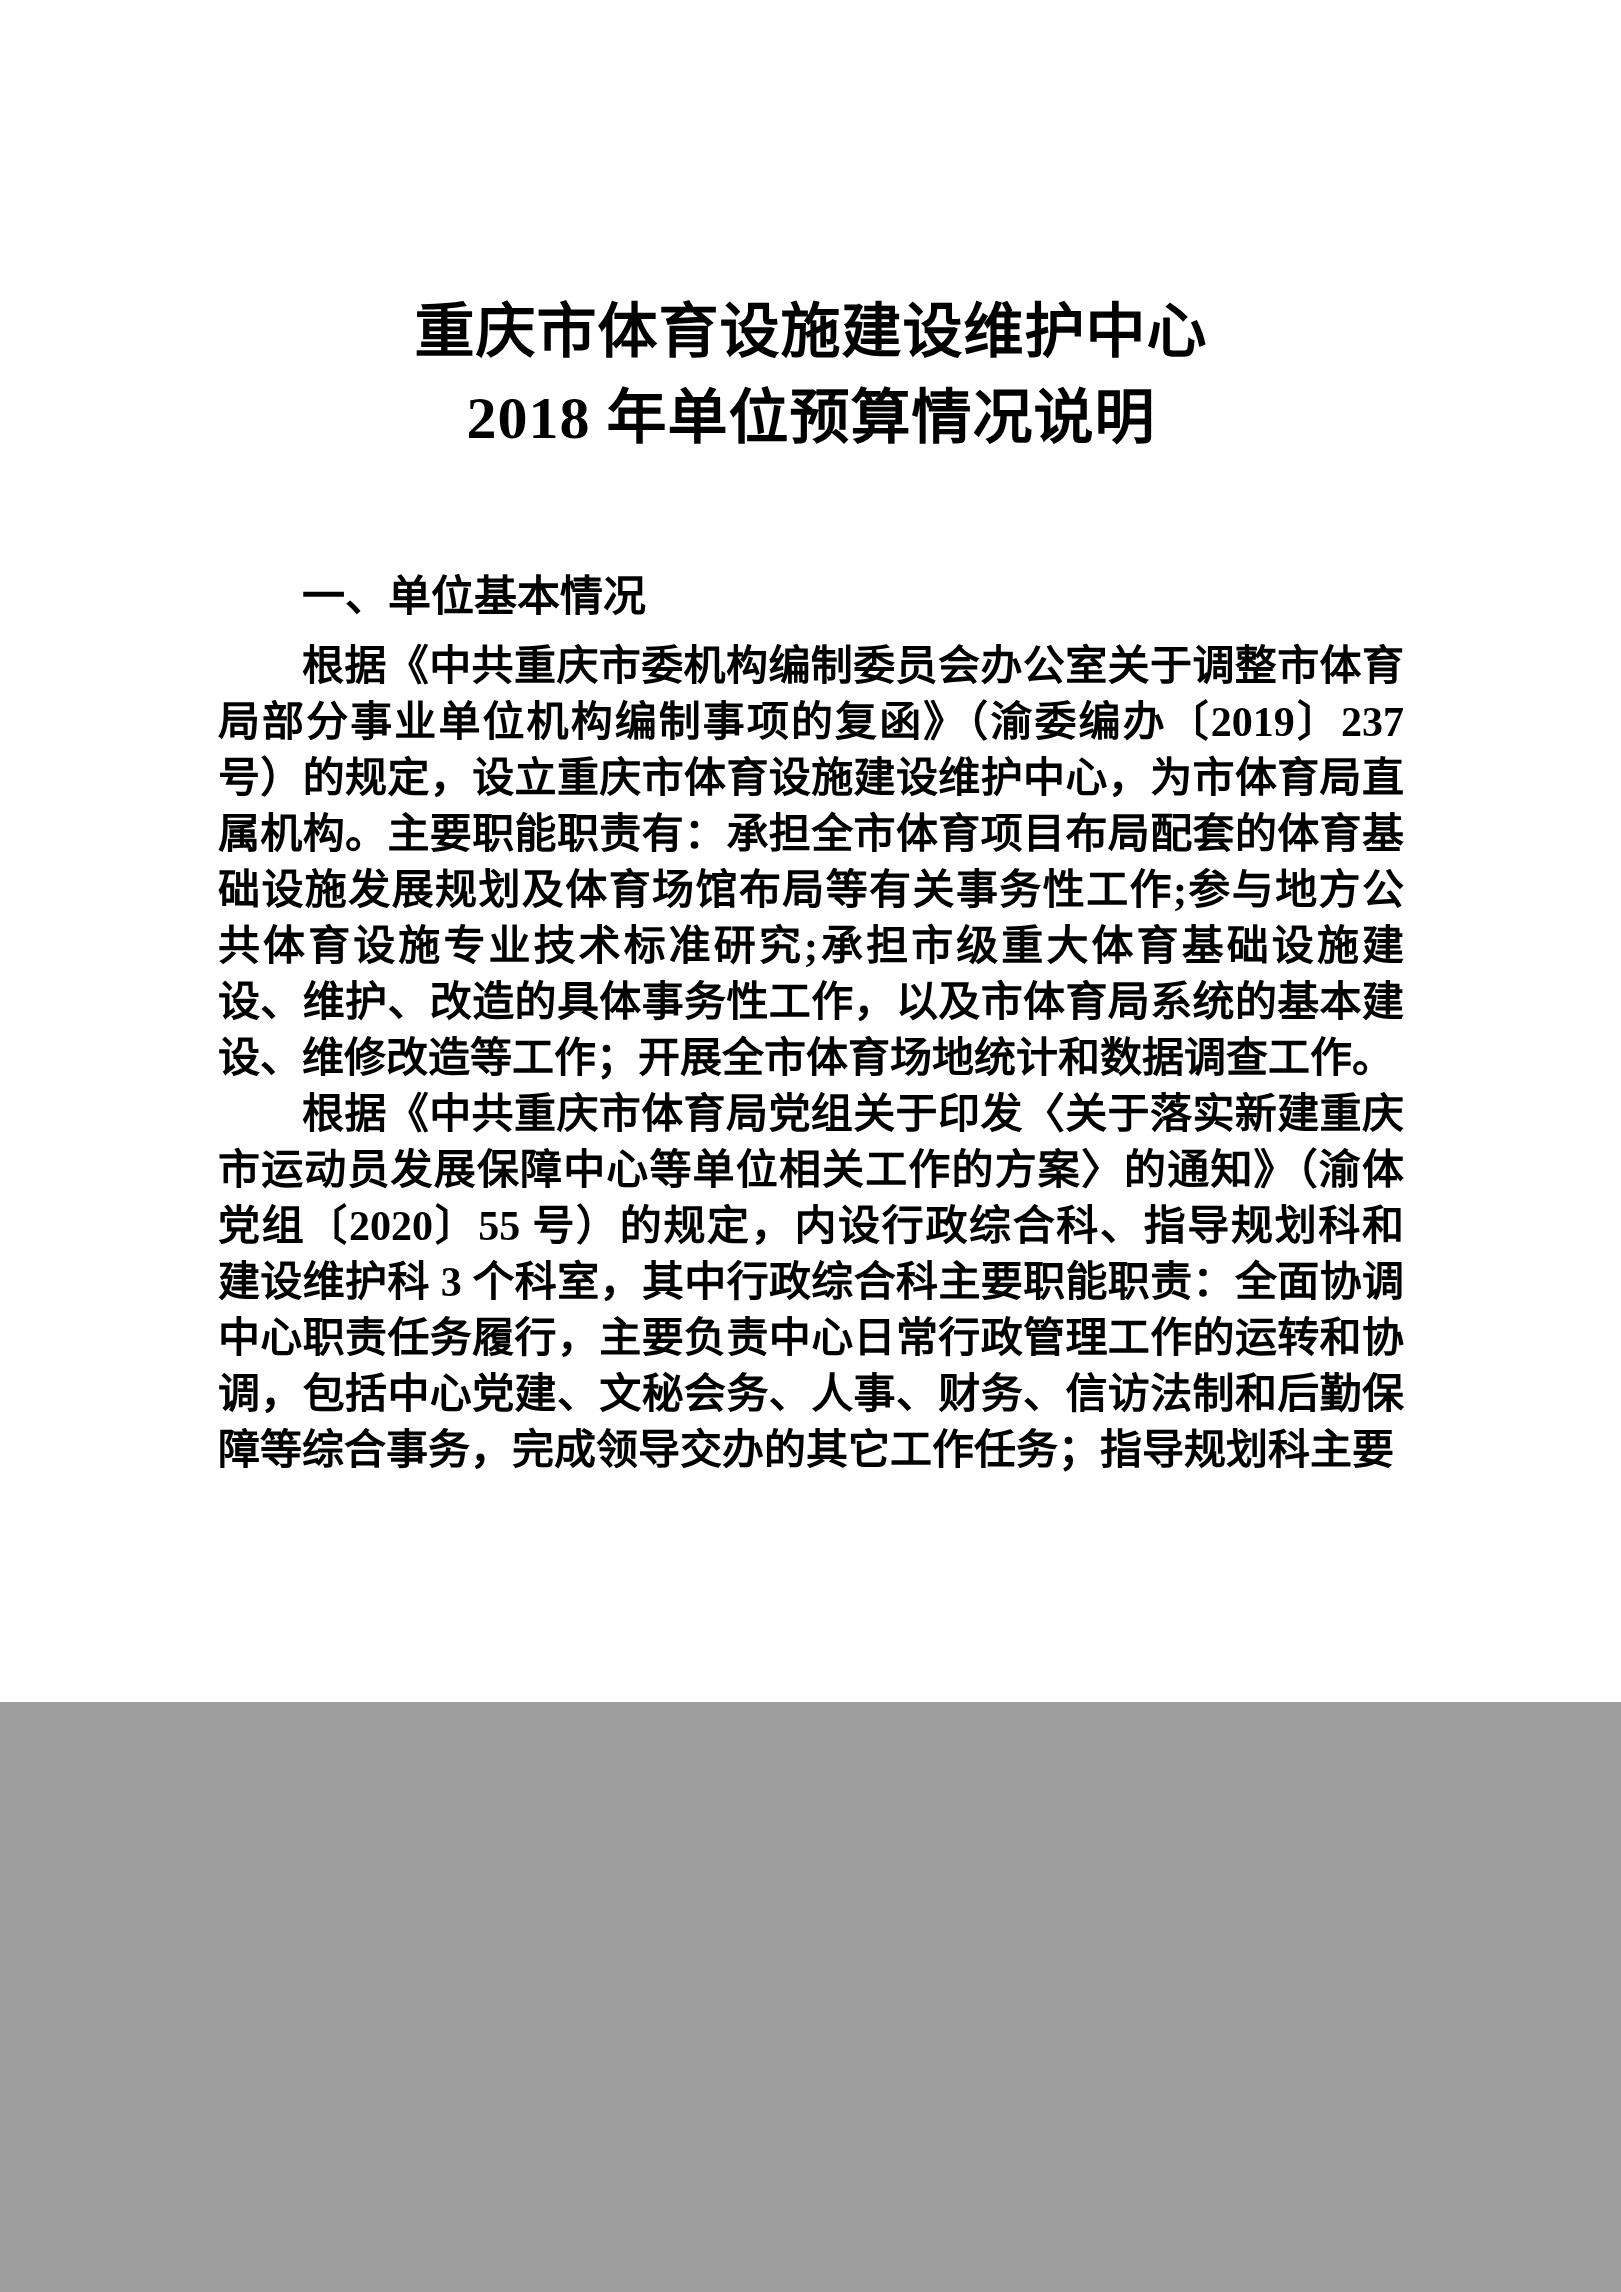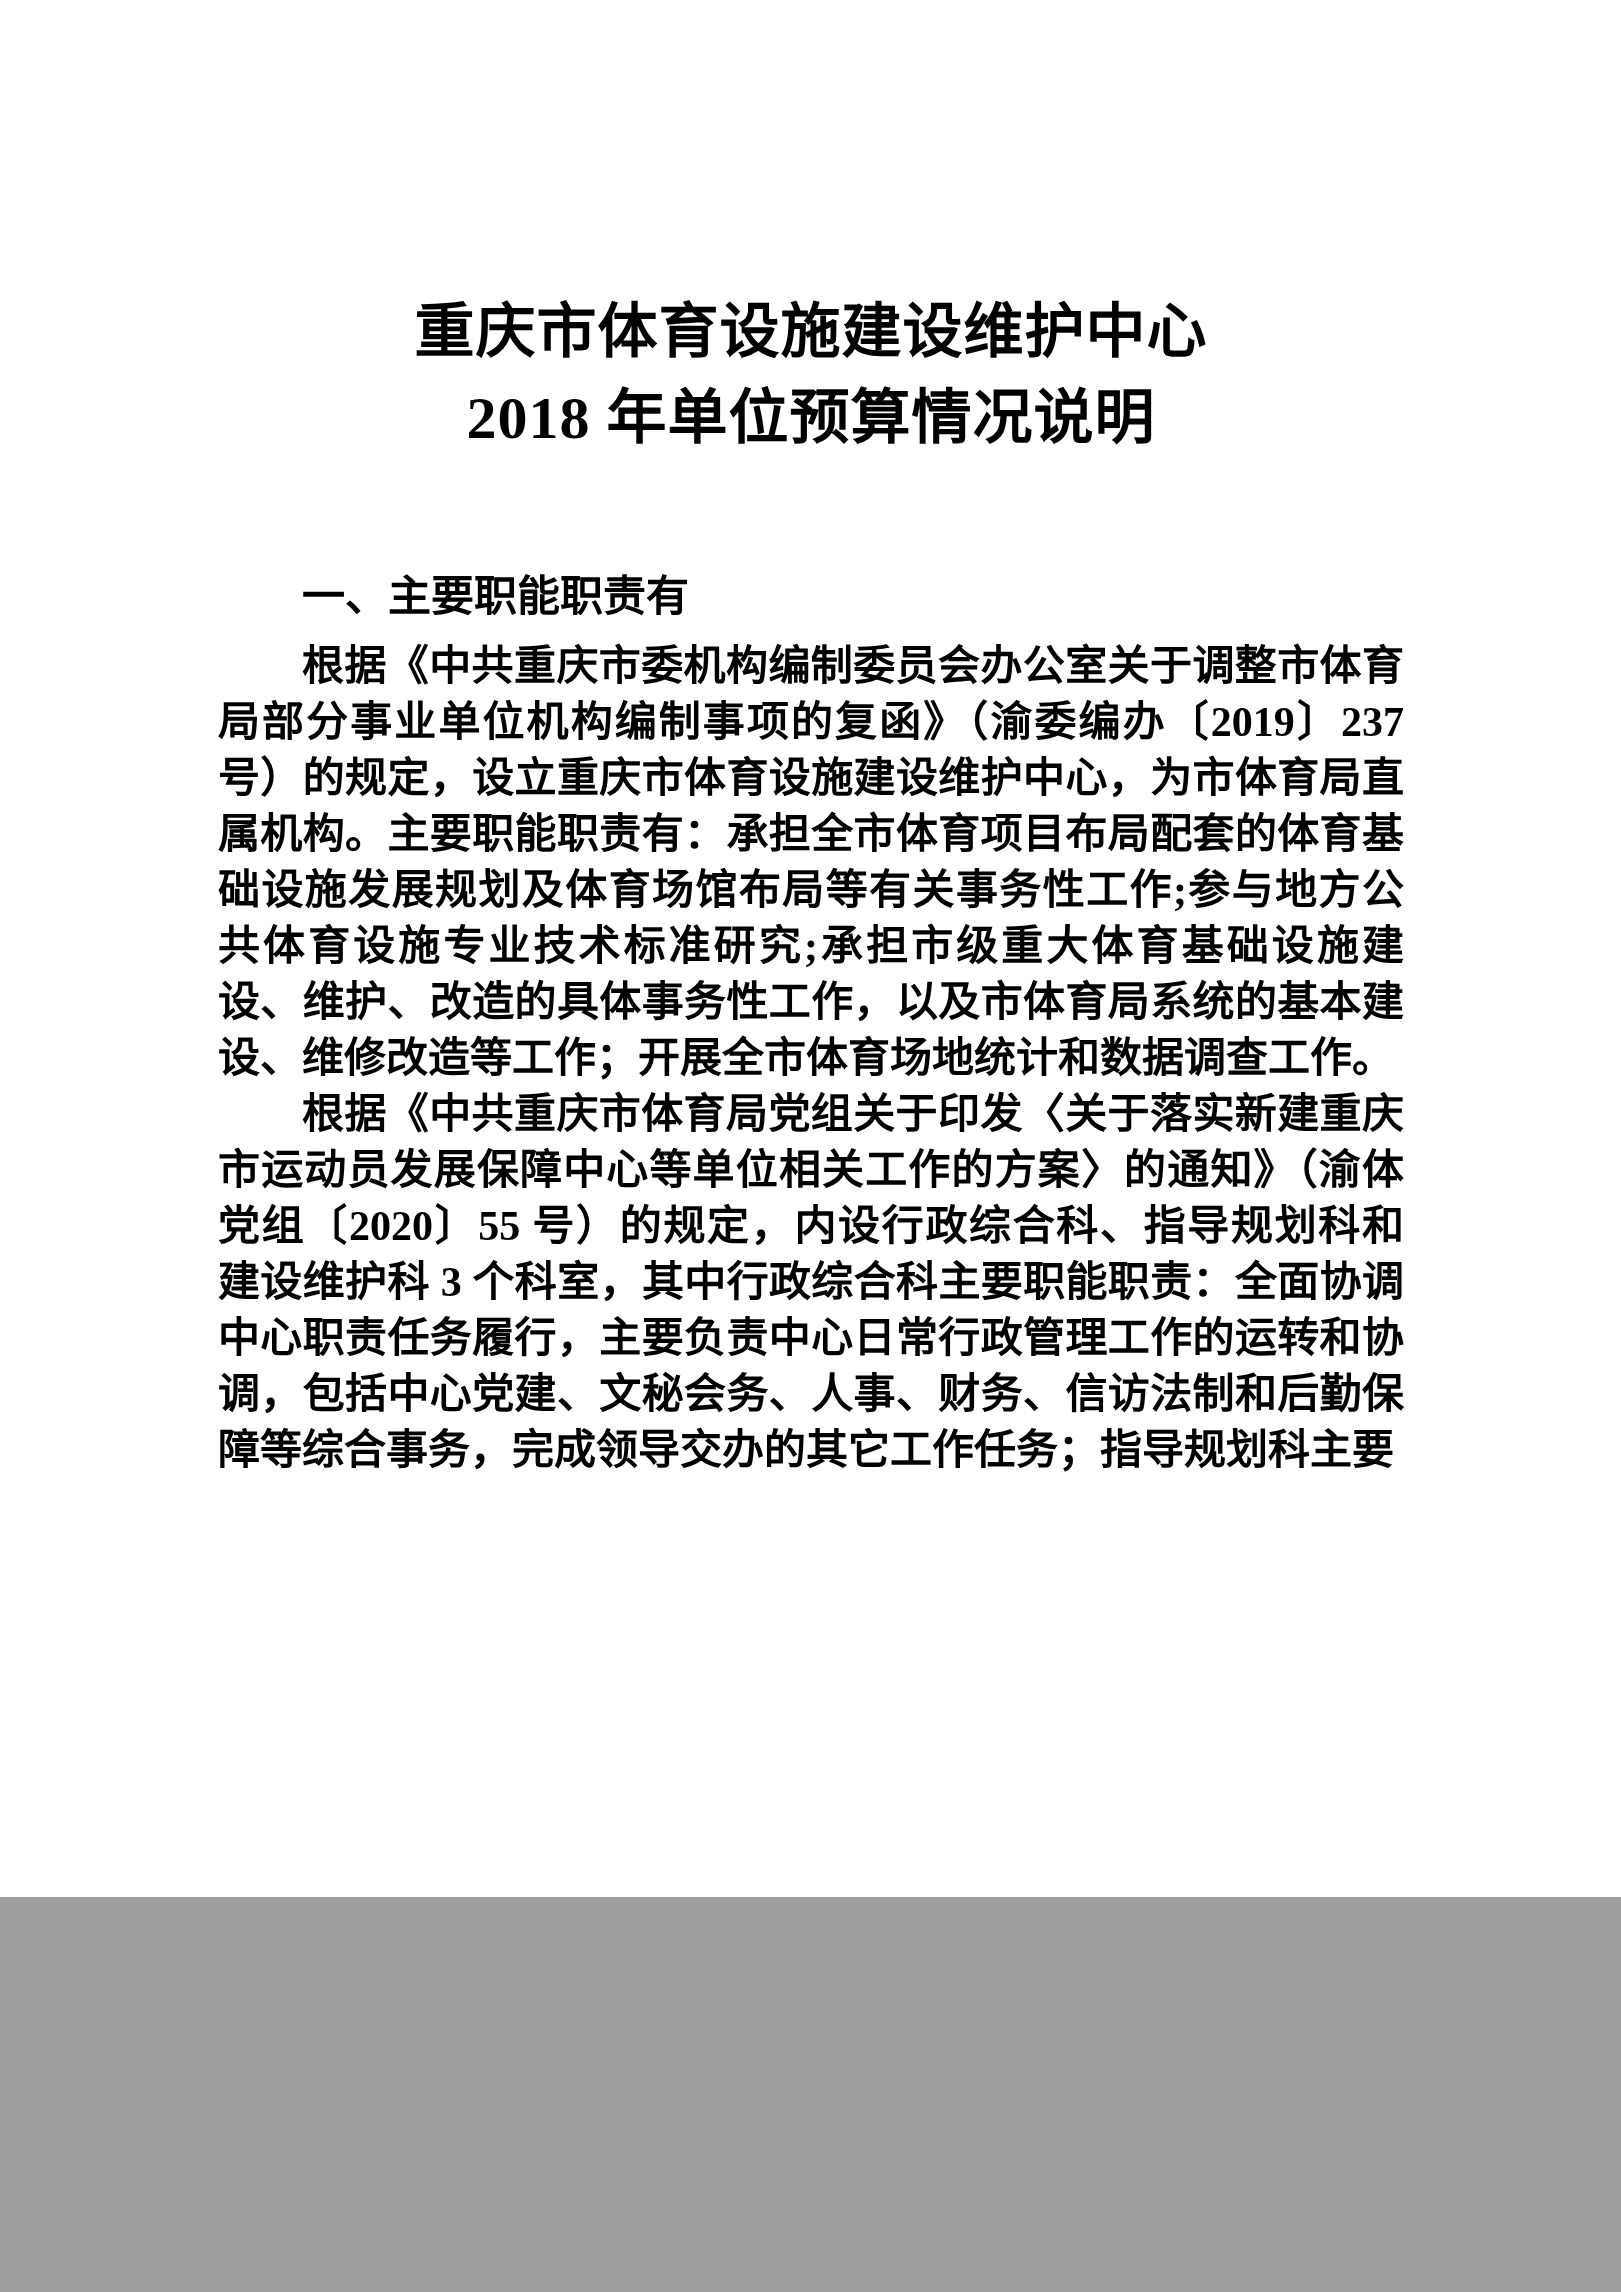--- a/index.html
+++ b/index.html
@@ -3,21 +3,21 @@
 <meta charset="utf-8">
 <style>
   html, body {
     margin: 0;
     padding: 0;
     background: #9e9e9e;
   }
   .page {
     position: relative;
     width: 1621px;
-    height: 1897px;
+    height: 1702px;
     margin: 0 auto;
     background: #ffffff;
     color: #000000;
     overflow: hidden;
   }
   .content {
     position: absolute;
     left: 218px;
     top: 0;
     width: 1186px;
@@ -69,21 +69,21 @@
 </head>
 <body>
 
 <div class="page">
   <div class="content">
     <h1 class="doc-title">
       <div class="title-line">重庆市体育设施建设维护中心</div>
       <div class="title-line">2018 年单位预算情况说明</div>
     </h1>
 
-    <div class="section-heading">一、主要职能职责有</div>
+    <div class="section-heading">一、单位基本情况</div>
 
 
     <p class="body-para">根据《中共重庆市委机构编制委员会办公室关于调整市体育局部分事业单位机构编制事项的复函》（渝委编办〔2019〕237 号）的规定，设立重庆市体育设施建设维护中心，为市体育局直属机构。主要职能职责有：承担全市体育项目布局配套的体育基础设施发展规划及体育场馆布局等有关事务性工作;参与地方公共体育设施专业技术标准研究;承担市级重大体育基础设施建设、维护、改造的具体事务性工作，以及市体育局系统的基本建设、维修改造等工作；开展全市体育场地统计和数据调查工作。</p>
 
 
     <p class="body-para">根据《中共重庆市体育局党组关于印发〈关于落实新建重庆市运动员发展保障中心等单位相关工作的方案〉的通知》（渝体党组〔2020〕55 号）的规定，内设行政综合科、指导规划科和建设维护科 3 个科室，其中行政综合科主要职能职责：全面协调中心职责任务履行，主要负责中心日常行政管理工作的运转和协调，包括中心党建、文秘会务、人事、财务、信访法制和后勤保障等综合事务，完成领导交办的其它工作任务；指导规划科主要</p>
   </div>
 
   <div class="page-number">— 1 —</div>
 </div>

